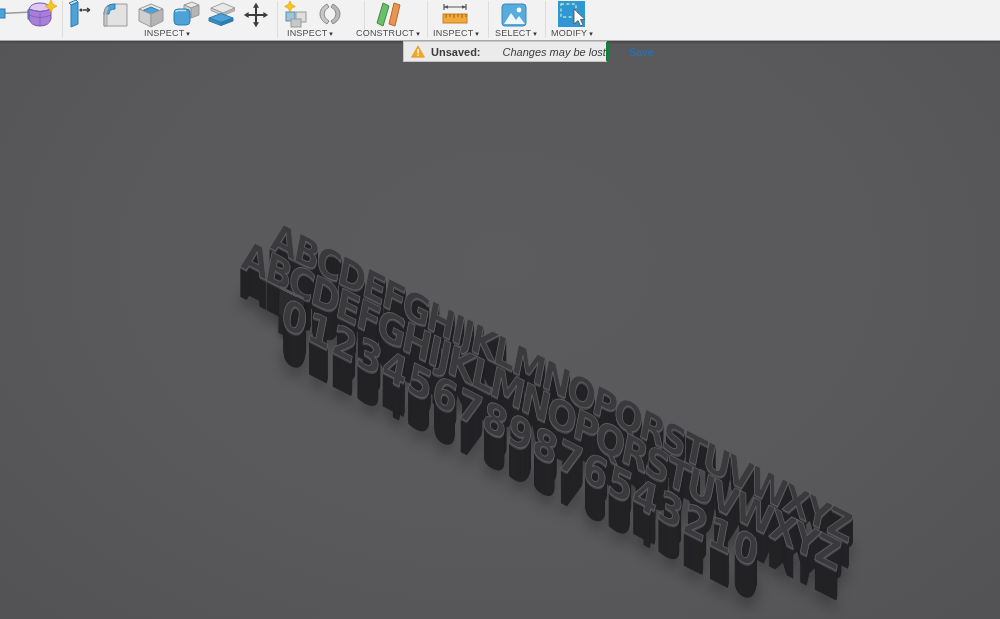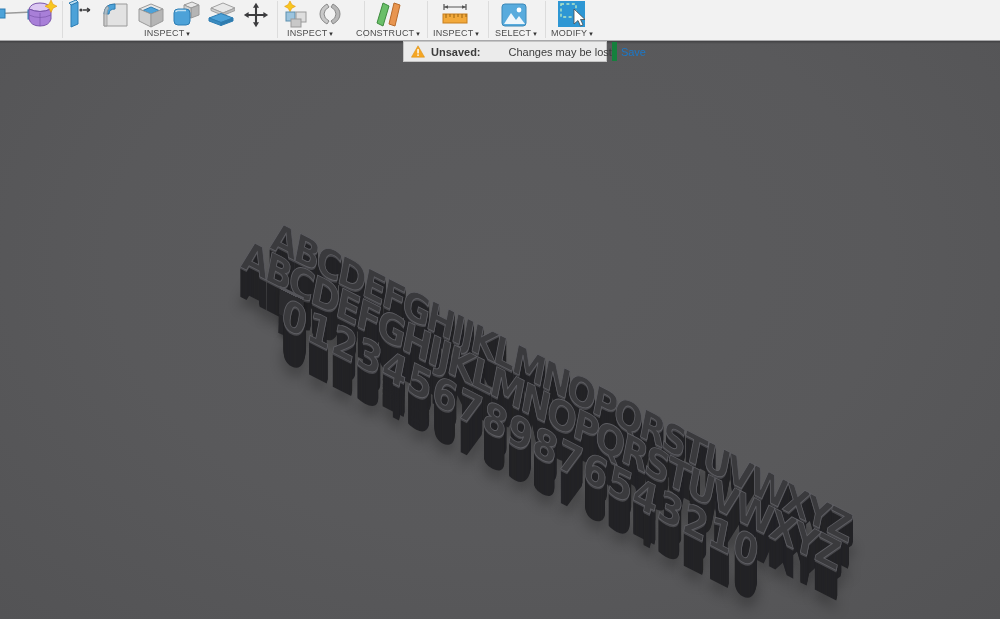--- a/index.html
+++ b/index.html
@@ -29,25 +29,25 @@
     content:"";position:absolute;left:0;top:0;width:100%;height:3px;
     background:linear-gradient(#414143,#59595b);
   }
   
   .notify{
     position:absolute;left:403px;top:0px;width:202px;height:19px;
     background:#ebebeb;border:1px solid #c4c4c4;display:flex;align-items:center;
     font-size:11px;color:#3c3c3c;z-index:30;
   }
   .notify .warn-ic{margin:0 6px 0 7px;flex:0 0 auto;}
-  .notify .n-title{font-weight:bold;margin-right:28px;white-space:nowrap;}
-  .notify .n-msg{white-space:nowrap;flex:1 1 auto;}
+  .notify .n-title{font-weight:bold;margin-right:22px;white-space:nowrap;}
+  .notify .n-msg{white-space:nowrap;flex:1 1 auto;font-style:italic;}
   .notify .n-save{
-    border-left:5px solid #15803d;height:100%;display:flex;align-items:center;
-    padding:0 4px;color:#1b78c8;cursor:pointer;white-space:nowrap;
+    border-left:3px solid #15803d;height:100%;display:flex;align-items:center;
+    padding:0 20px;color:#1b78c8;cursor:pointer;white-space:nowrap;
   }
   
   .row3d{
     position:absolute;transform-origin:0 0;white-space:nowrap;
     font-family:"DejaVu Sans",sans-serif;font-weight:bold;
     color:#3a3a3d;-webkit-text-stroke:0.8px #5e5e63;
     transform:rotate(27deg) skewX(16deg);
     user-select:none;cursor:pointer;
   }
   .row-a1{left:276px;top:172px;font-size:37px;letter-spacing:-3px;z-index:1;}

